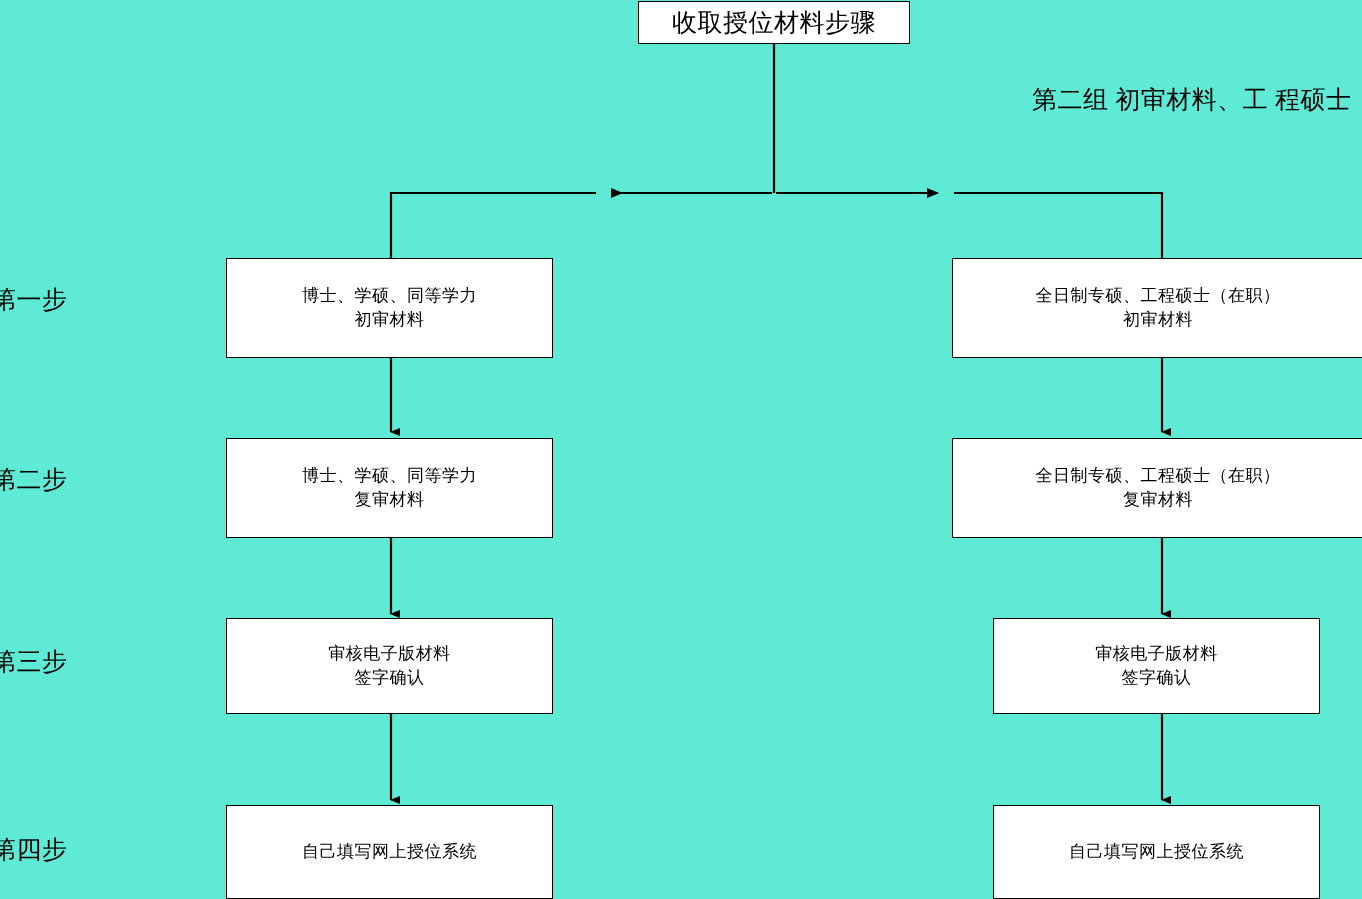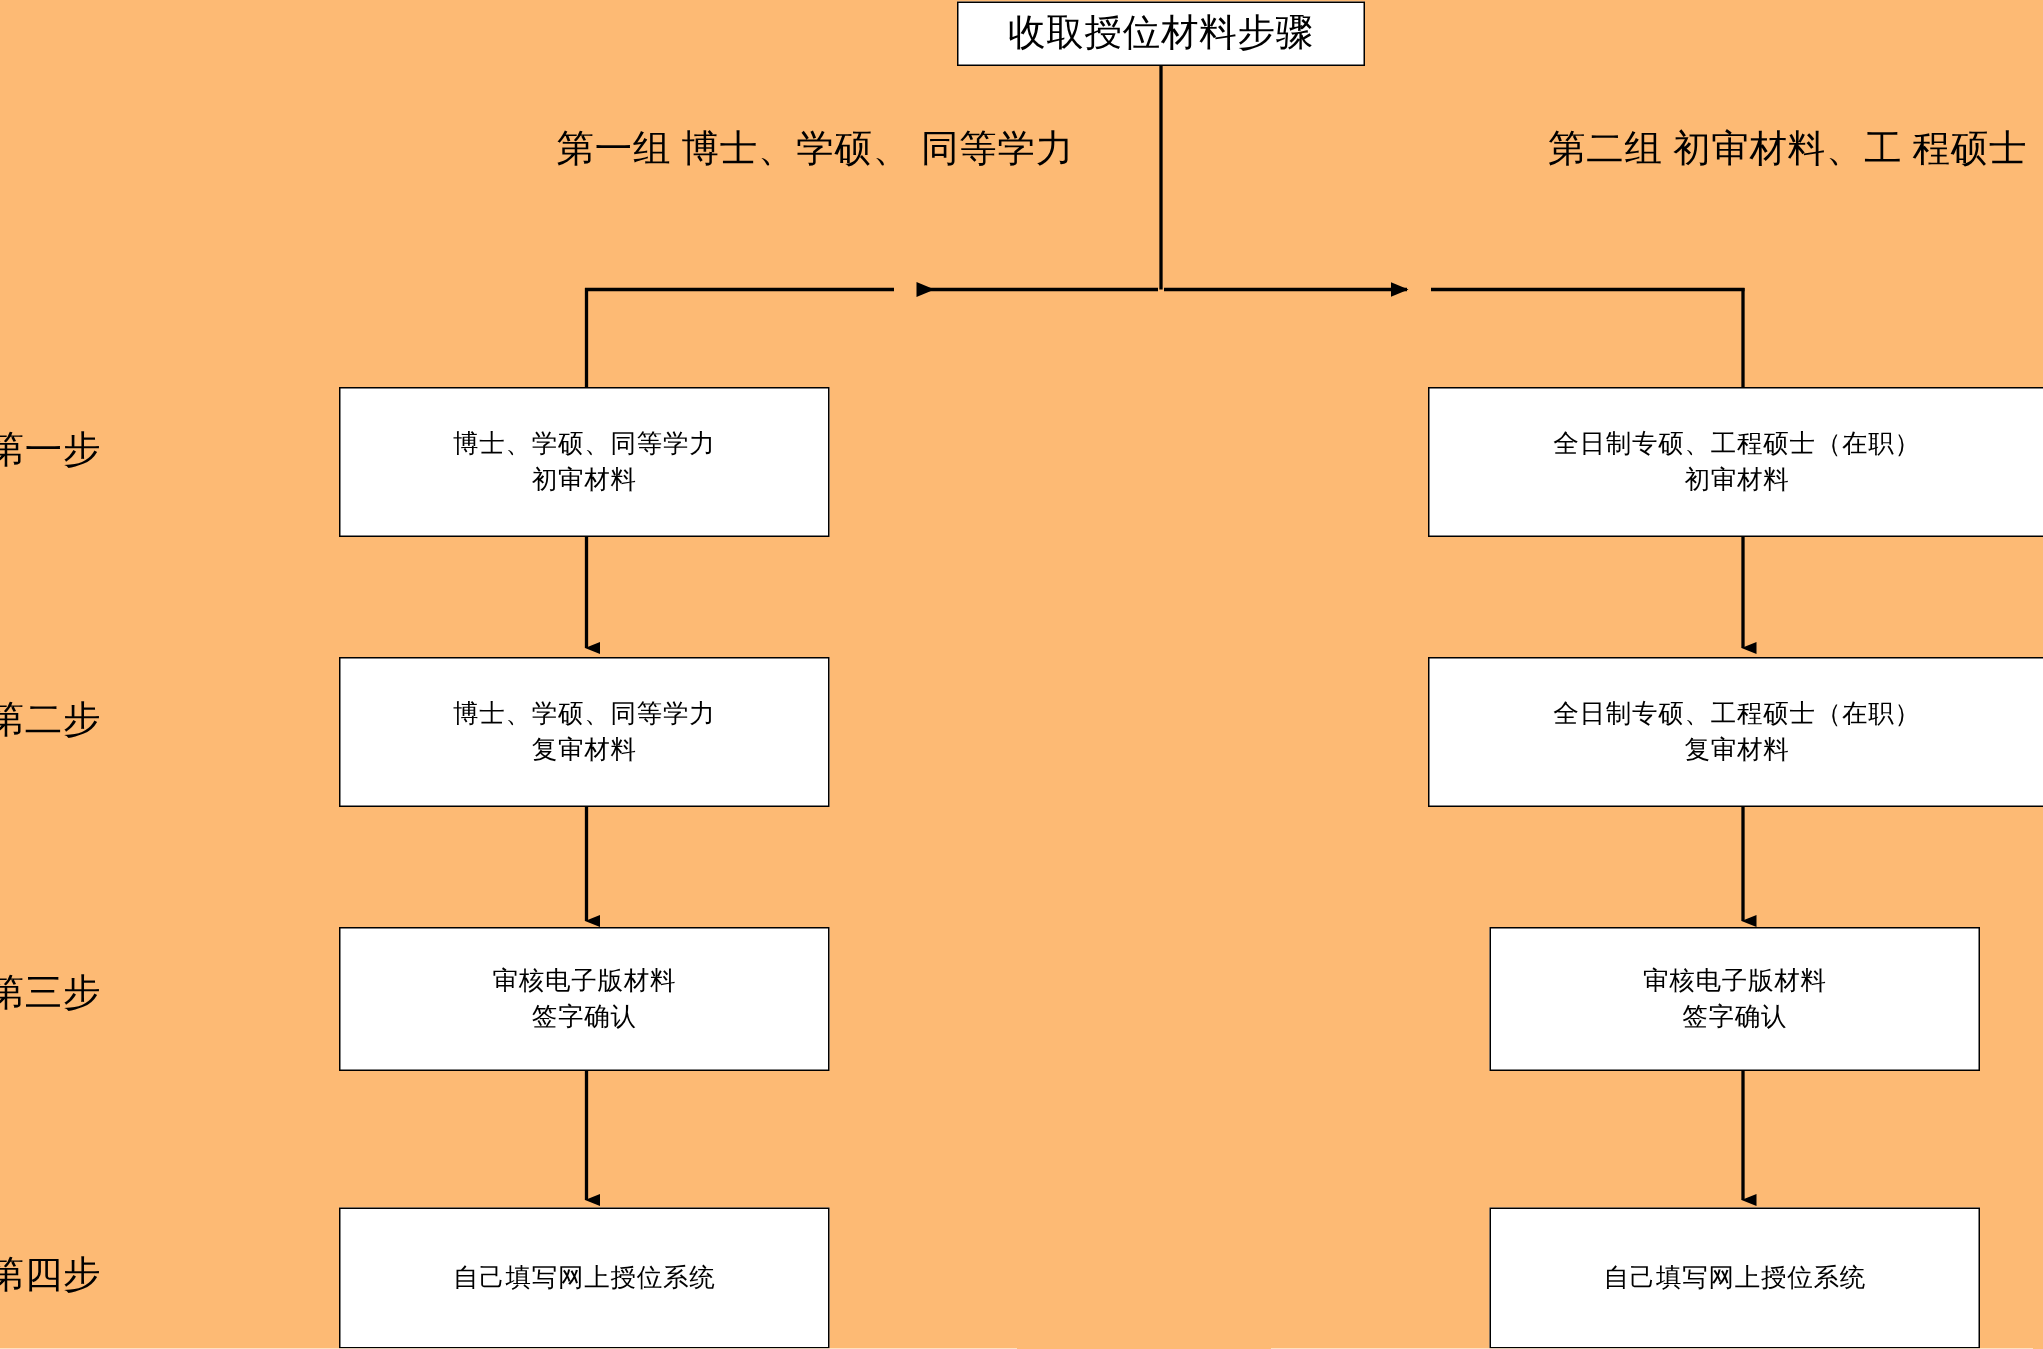--- a/index.html
+++ b/index.html
@@ -9,21 +9,21 @@
   }
   body {
     font-family: "Liberation Serif", "DejaVu Serif", serif;
     color: #000000;
   }
   #canvas {
     position: relative;
     width: 1362px;
     height: 899px;
     overflow: hidden;
-    background: #fdba74;
+    background: #5eead4;
   }
   #edges {
     position: absolute;
     left: 0;
     top: 0;
     width: 1362px;
     height: 899px;
     pointer-events: none;
   }
   .node {
@@ -112,25 +112,20 @@
     </g>
     <g>
       <line x1="1162" y1="714" x2="1162" y2="800" stroke="#000000" stroke-width="2.2" marker-end="url(#arrowDown)"></line>
     </g>
   </svg>
 
   <div class="node title-node" style="left:638px; top:1px; width:272px; height:43px;">
     <span class="ln">收取授位材料步骤</span>
   </div>
 
-  <div class="freetext" style="left:371px; top:82px; width:240px;">
-    <span class="ln">第一组</span>
-    <span class="ln">博士、学硕、</span>
-    <span class="ln">同等学力</span>
-  </div>
 
   <div class="freetext" style="left:1032px; top:82px; width:260px;">
     <span class="ln">第二组</span>
     <span class="ln">初审材料、工</span>
     <span class="ln">程硕士（在职)</span>
   </div>
 
   <div class="steplabel" style="left:-9px; top:283px;">第一步</div>
   <div class="steplabel" style="left:-9px; top:463px;">第二步</div>
   <div class="steplabel" style="left:-9px; top:645px;">第三步</div>

